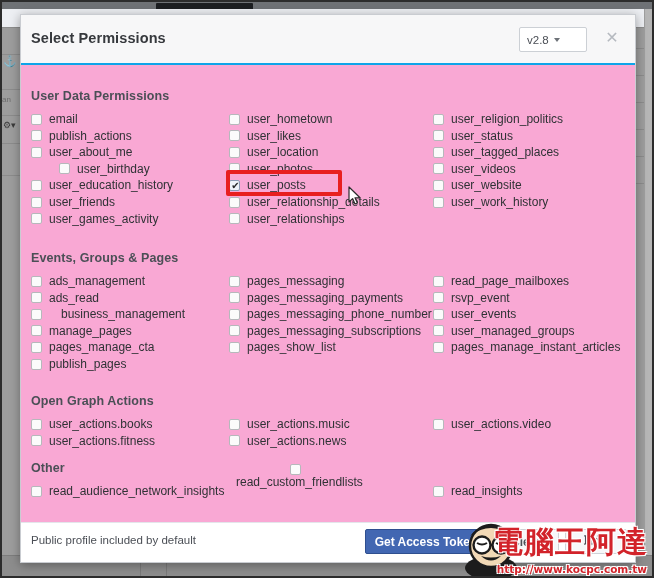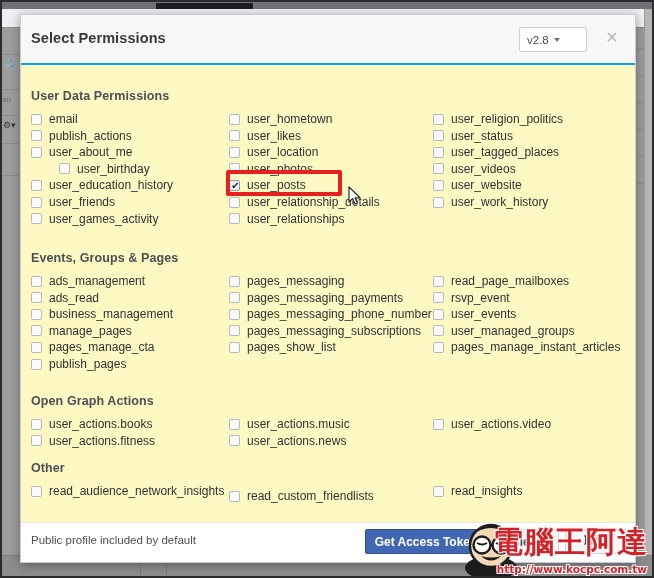--- a/index.html
+++ b/index.html
@@ -123,21 +123,21 @@
     width: 20px; height: 20px;
     color: #b6bac0; font-size: 16px; line-height: 20px; text-align: center;
     cursor: pointer;
     font-family: "Liberation Sans", sans-serif;
   }
 
   .modal-body {
     position: relative;
     height: 459px;
     padding: 0;
-    background: #fef9c3;
+    background: #f9a8d4;
   }
 
   .section-title {
     position: absolute;
     font-size: 12.5px; font-weight: bold; color: #4b4f56;
     letter-spacing: .1px;
     white-space: nowrap;
   }
 
   .perm {
@@ -401,21 +401,21 @@
         </div>
         <div class="section-title" style="left: 10px; top: 186px;">Events, Groups &amp; Pages</div>
         <div class="perm" style="left: 10px; top: 208px;">
           <span class="cbox"></span>
           <span class="perm-label">ads_management</span>
         </div>
         <div class="perm" style="left: 10px; top: 224.6px;">
           <span class="cbox"></span>
           <span class="perm-label">ads_read</span>
         </div>
-        <div class="perm" style="left: 10px; top: 241.2px;">
+        <div class="perm" style="left: 10px; top: 241.2px; gap: 12px;">
           <span class="cbox"></span>
           <span class="perm-label">business_management</span>
         </div>
         <div class="perm" style="left: 10px; top: 257.8px;">
           <span class="cbox"></span>
           <span class="perm-label">manage_pages</span>
         </div>
         <div class="perm" style="left: 10px; top: 274.4px;">
           <span class="cbox"></span>
           <span class="perm-label">pages_manage_cta</span>
@@ -483,21 +483,21 @@
         </div>
         <div class="perm" style="left: 412px; top: 351px;">
           <span class="cbox"></span>
           <span class="perm-label">user_actions.video</span>
         </div>
         <div class="section-title" style="left: 10px; top: 396px;">Other</div>
         <div class="perm" style="left: 10px; top: 418px;">
           <span class="cbox"></span>
           <span class="perm-label">read_audience_network_insights</span>
         </div>
-        <div class="perm" style="left: 208px; top: 423px;">
+        <div class="perm" style="left: 208px; top: 399px; flex-direction: column;">
           <span class="cbox"></span>
           <span class="perm-label">read_custom_friendlists</span>
         </div>
         <div class="perm" style="left: 412px; top: 418px;">
           <span class="cbox"></span>
           <span class="perm-label">read_insights</span>
         </div>
       </div>
 
     <div class="modal-footer">

